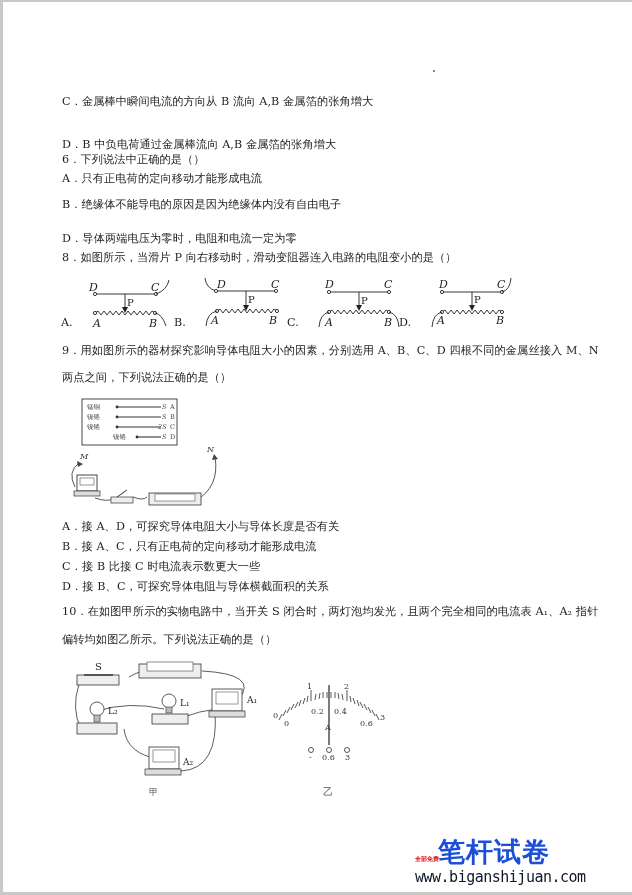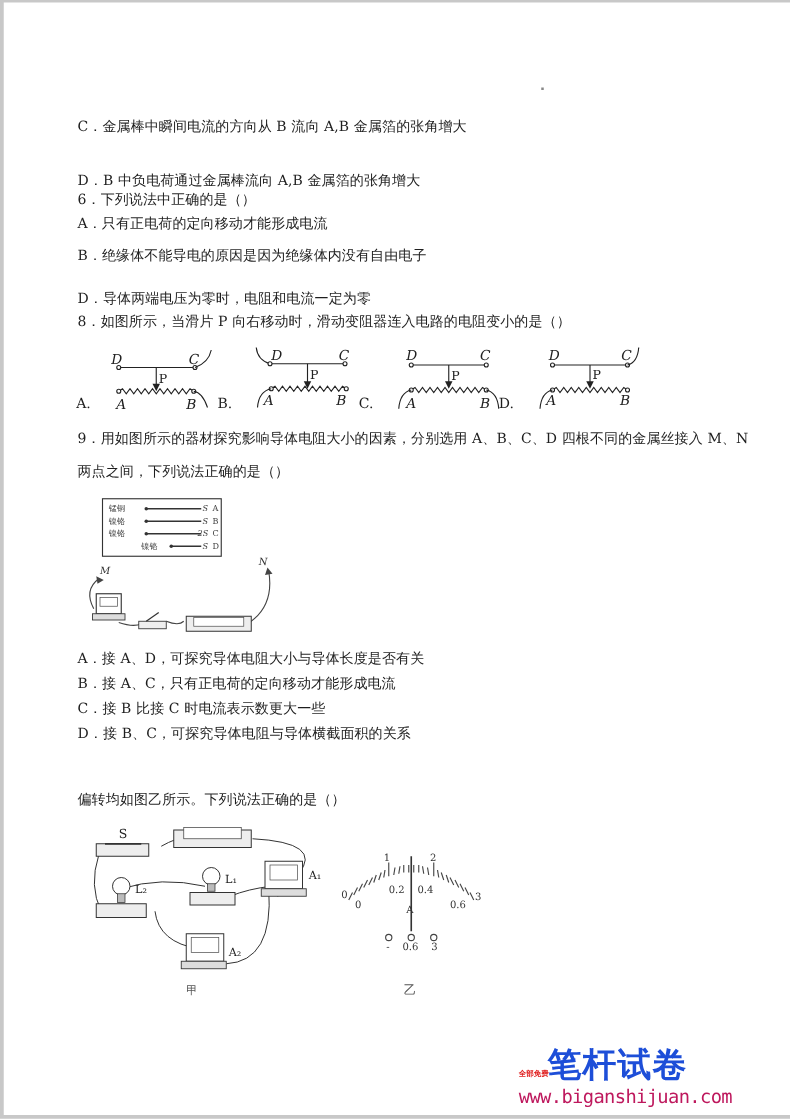--- a/index.html
+++ b/index.html
@@ -30,21 +30,21 @@
     color: #1d4ed8; letter-spacing: 1px;
   }
   .wm-badge {
     position: absolute; left: 0px; top: 21px;
     font-family: "DejaVu Sans", sans-serif; font-size: 6px; color: #e02020;
     font-weight: bold;
   }
   .wm-url {
     position: absolute; left: 0px; top: 34px;
     font-family: "DejaVu Sans Mono", "Liberation Mono", monospace; font-size: 15px;
-    color: #be185d; letter-spacing: -0.5px;
+    color: #0f172a; letter-spacing: -0.5px;
   }
   .dot { position: absolute; left: 430px; top: 68px; width: 2px; height: 2px; background: #888; }
   svg text { font-family: "DejaVu Serif", serif; }
 </style>
 </head>
 <body>
 
 <div class="page">
 
   <div class="dot"></div>
@@ -197,20 +197,21 @@
       <rect x="84" y="96" width="52" height="12" fill="#eee" stroke="#333" stroke-width="0.8"></rect>
       <rect x="90" y="97" width="40" height="7" fill="#fff" stroke="#555" stroke-width="0.6"></rect>
     </svg>
   </div>
 
   <div class="line" style="top:518px;">A．接 A、D，可探究导体电阻大小与导体长度是否有关</div>
   <div class="line" style="top:538px;">B．接 A、C，只有正电荷的定向移动才能形成电流</div>
   <div class="line" style="top:558px;">C．接 B 比接 C 时电流表示数更大一些</div>
   <div class="line" style="top:578px;">D．接 B、C，可探究导体电阻与导体横截面积的关系</div>
 
+  <div class="line" style="top:603px;">10．在如图甲所示的实物电路中，当开关 S 闭合时，两灯泡均发光，且两个完全相同的电流表 A₁、A₂ 指针</div>
   <div class="line" style="top:631px;">偏转均如图乙所示。下列说法正确的是（）</div>
 
   <div class="fig" style="left:66px;top:657px;width:200px;height:140px;">
     <svg width="200" height="140" viewBox="0 0 200 140">
       <g stroke="#333" fill="none" stroke-width="0.8">
 
         <path d="M10 25 Q2 50 12 70"></path>
         <path d="M60 18 Q65 15 73 12"></path>
         <path d="M133 12 Q190 15 170 40 Q160 55 153 58"></path>
         <path d="M28 52 Q60 42 95 50"></path>

